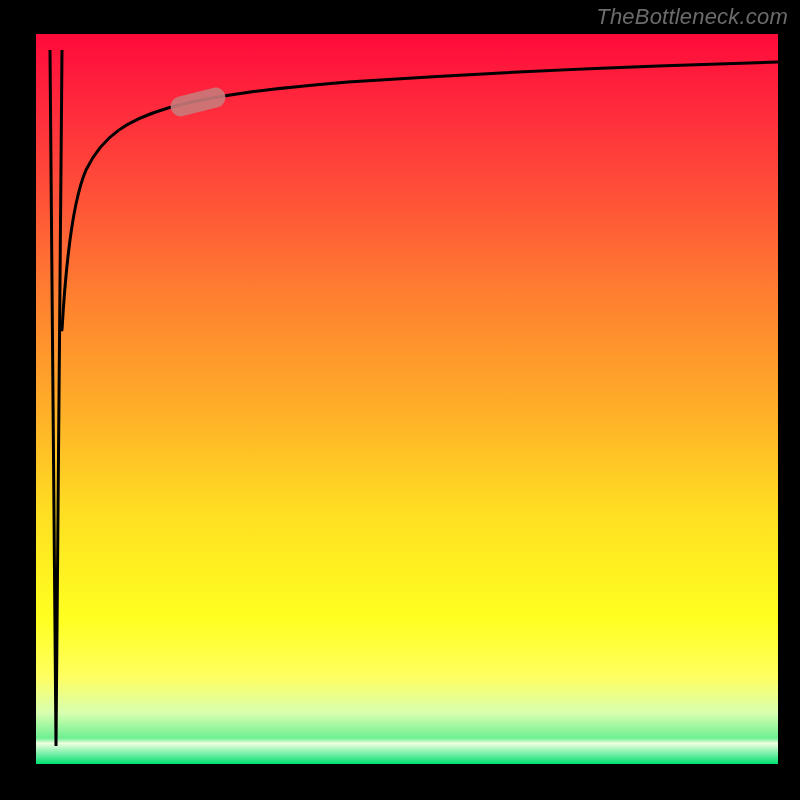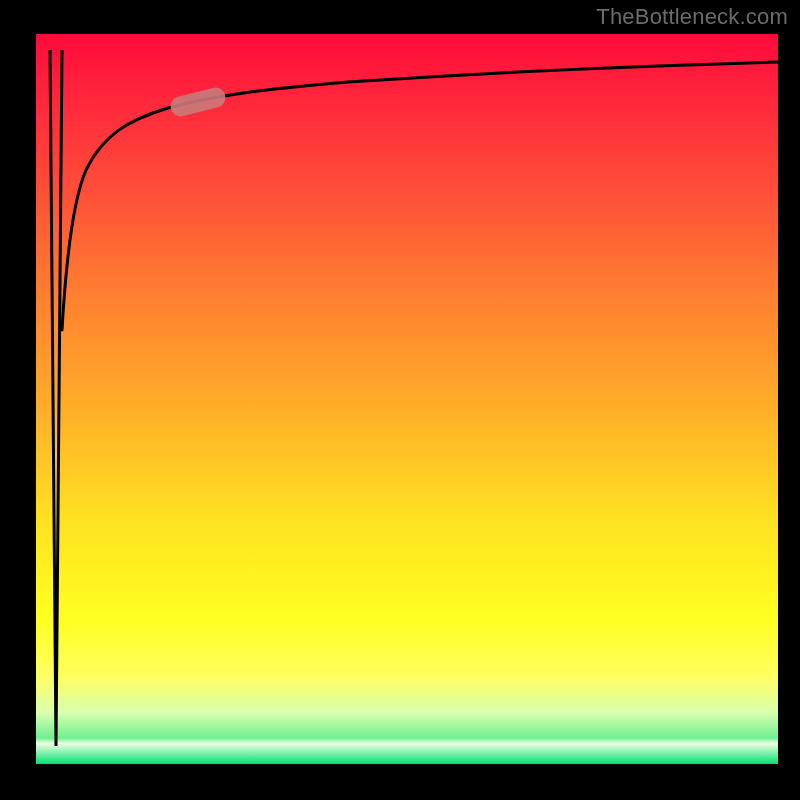--- a/index.html
+++ b/index.html
@@ -58,20 +58,21 @@
   }
   .watermark {
     position: absolute;
     top: 4px;
     right: 12px;
     color: #6b6b6b;
     font-size: 22px;
     font-weight: 400;
     letter-spacing: 0.2px;
     user-select: none;
+    font-style: italic;
   }
   svg.curve {
     position: absolute;
     left: 0;
     top: 0;
     width: 100%;
     height: 100%;
     pointer-events: none;
   }
 </style>

